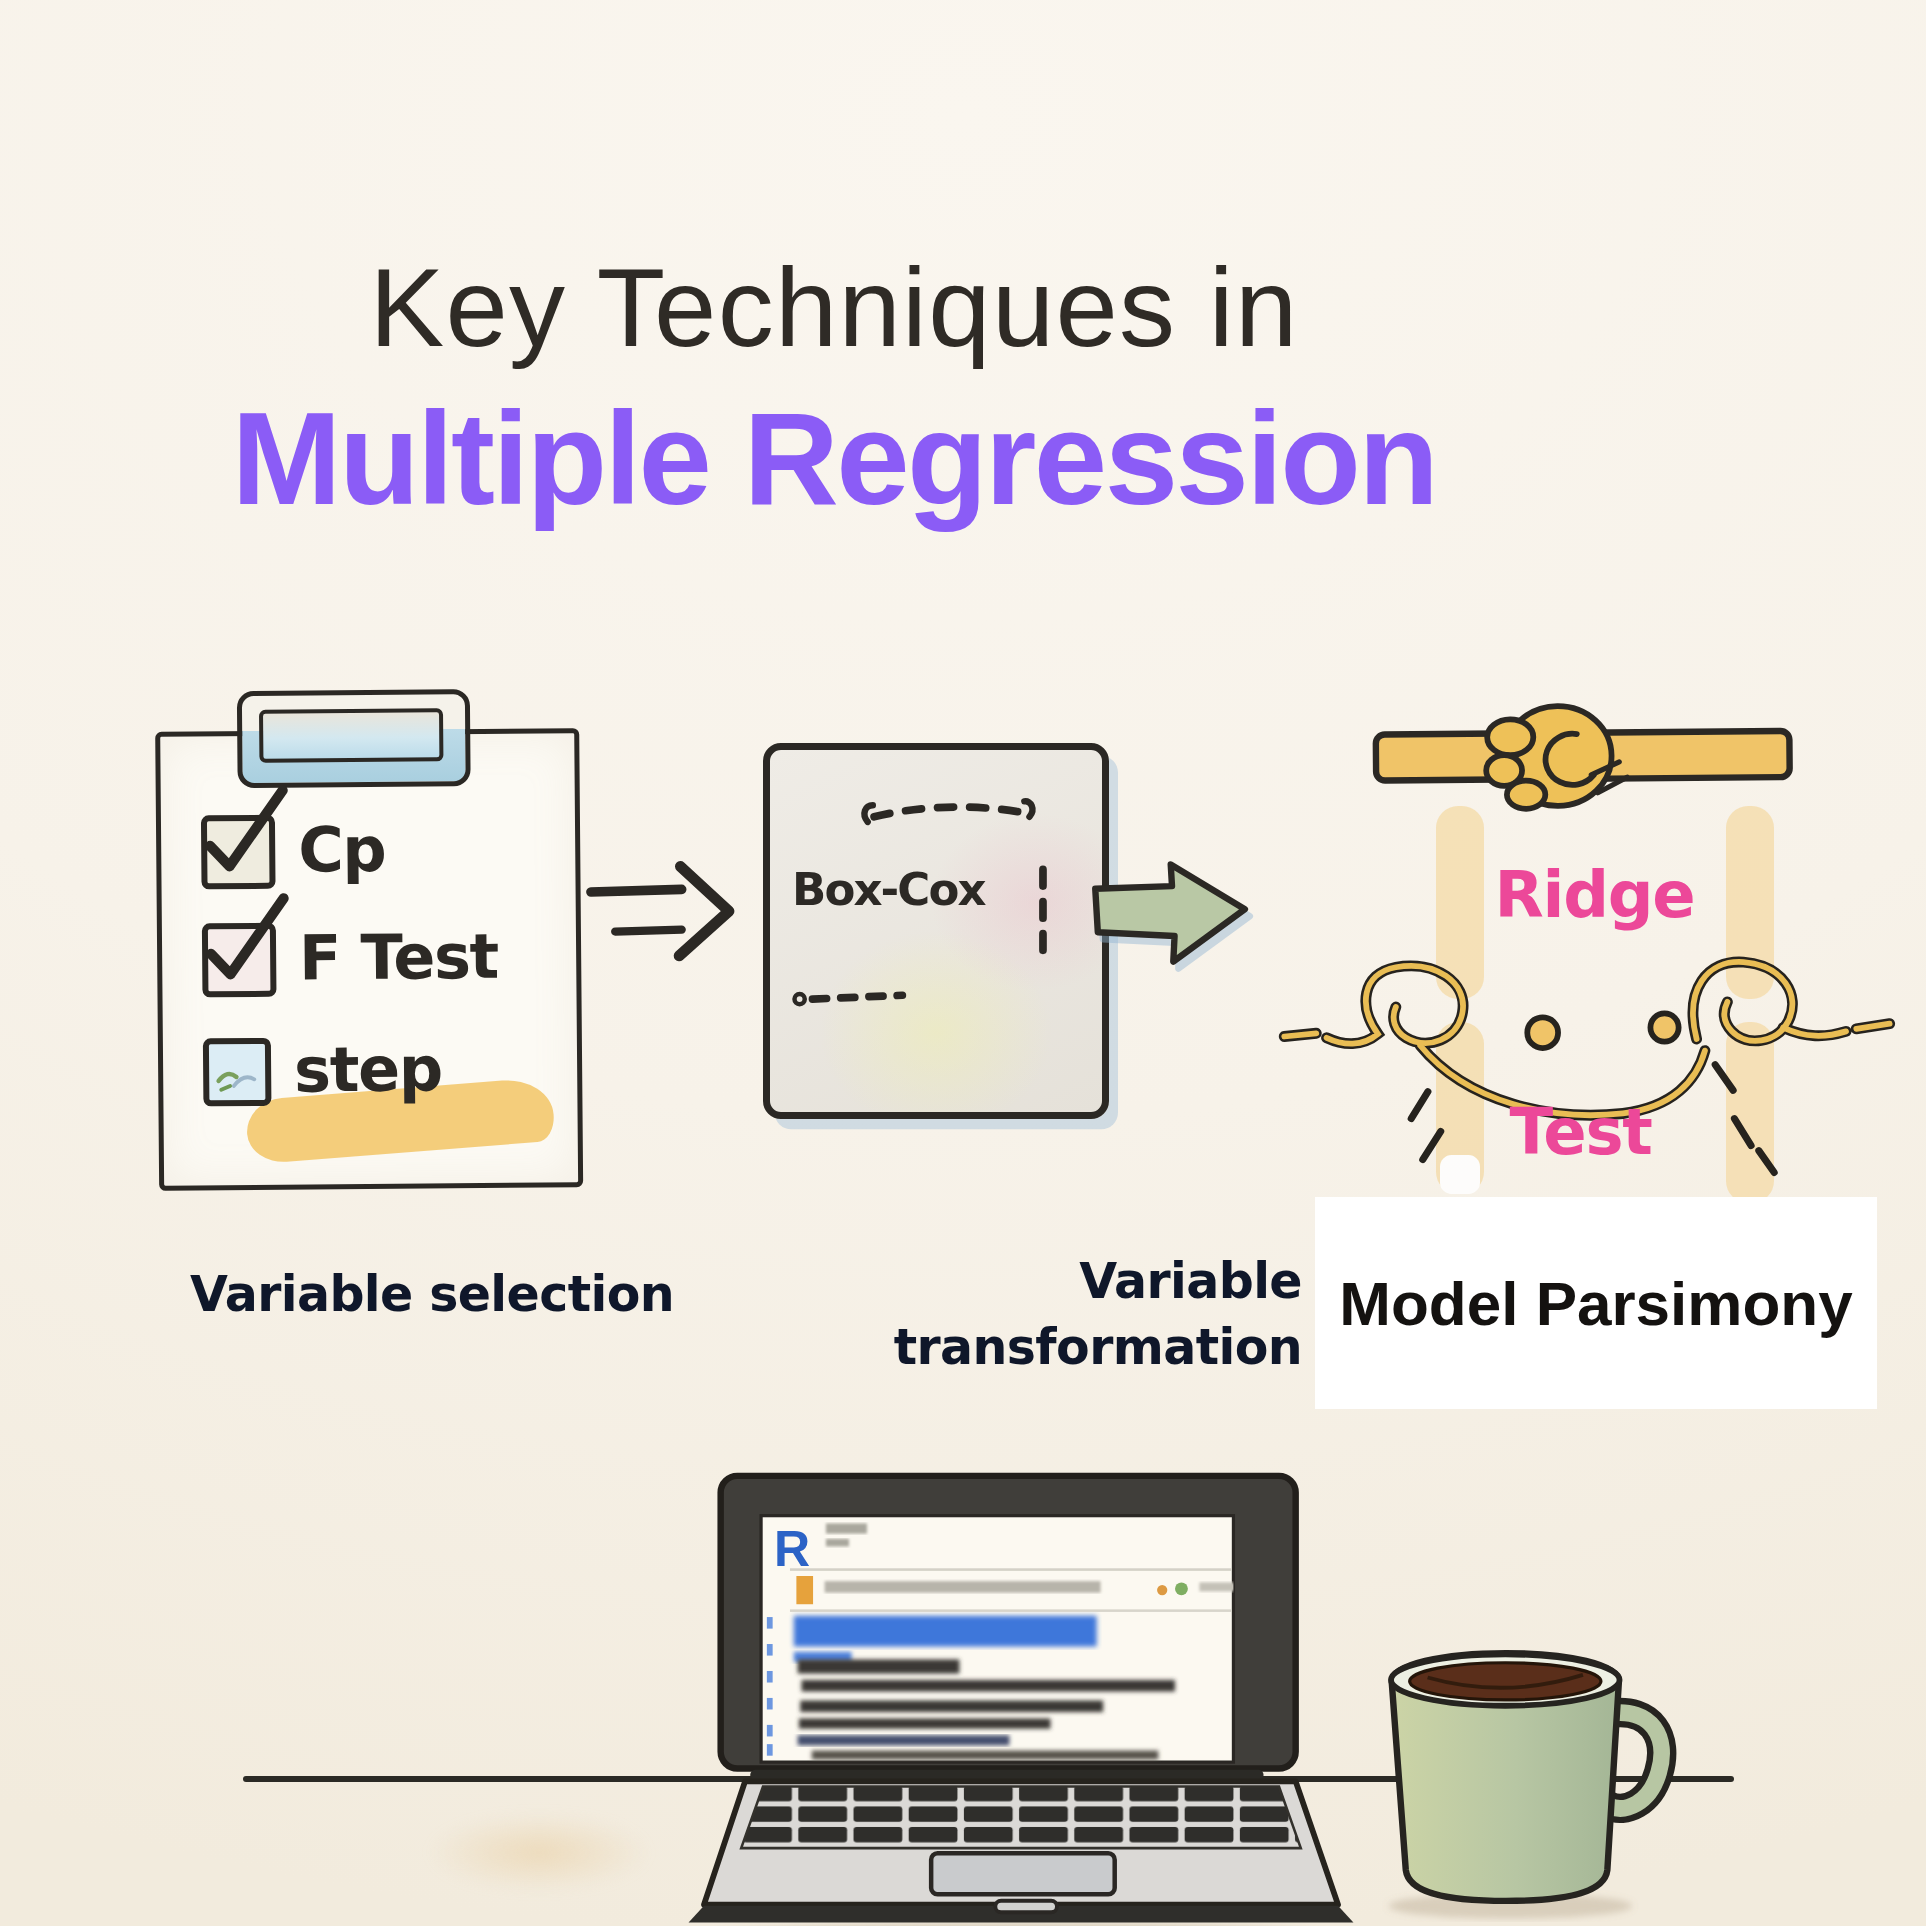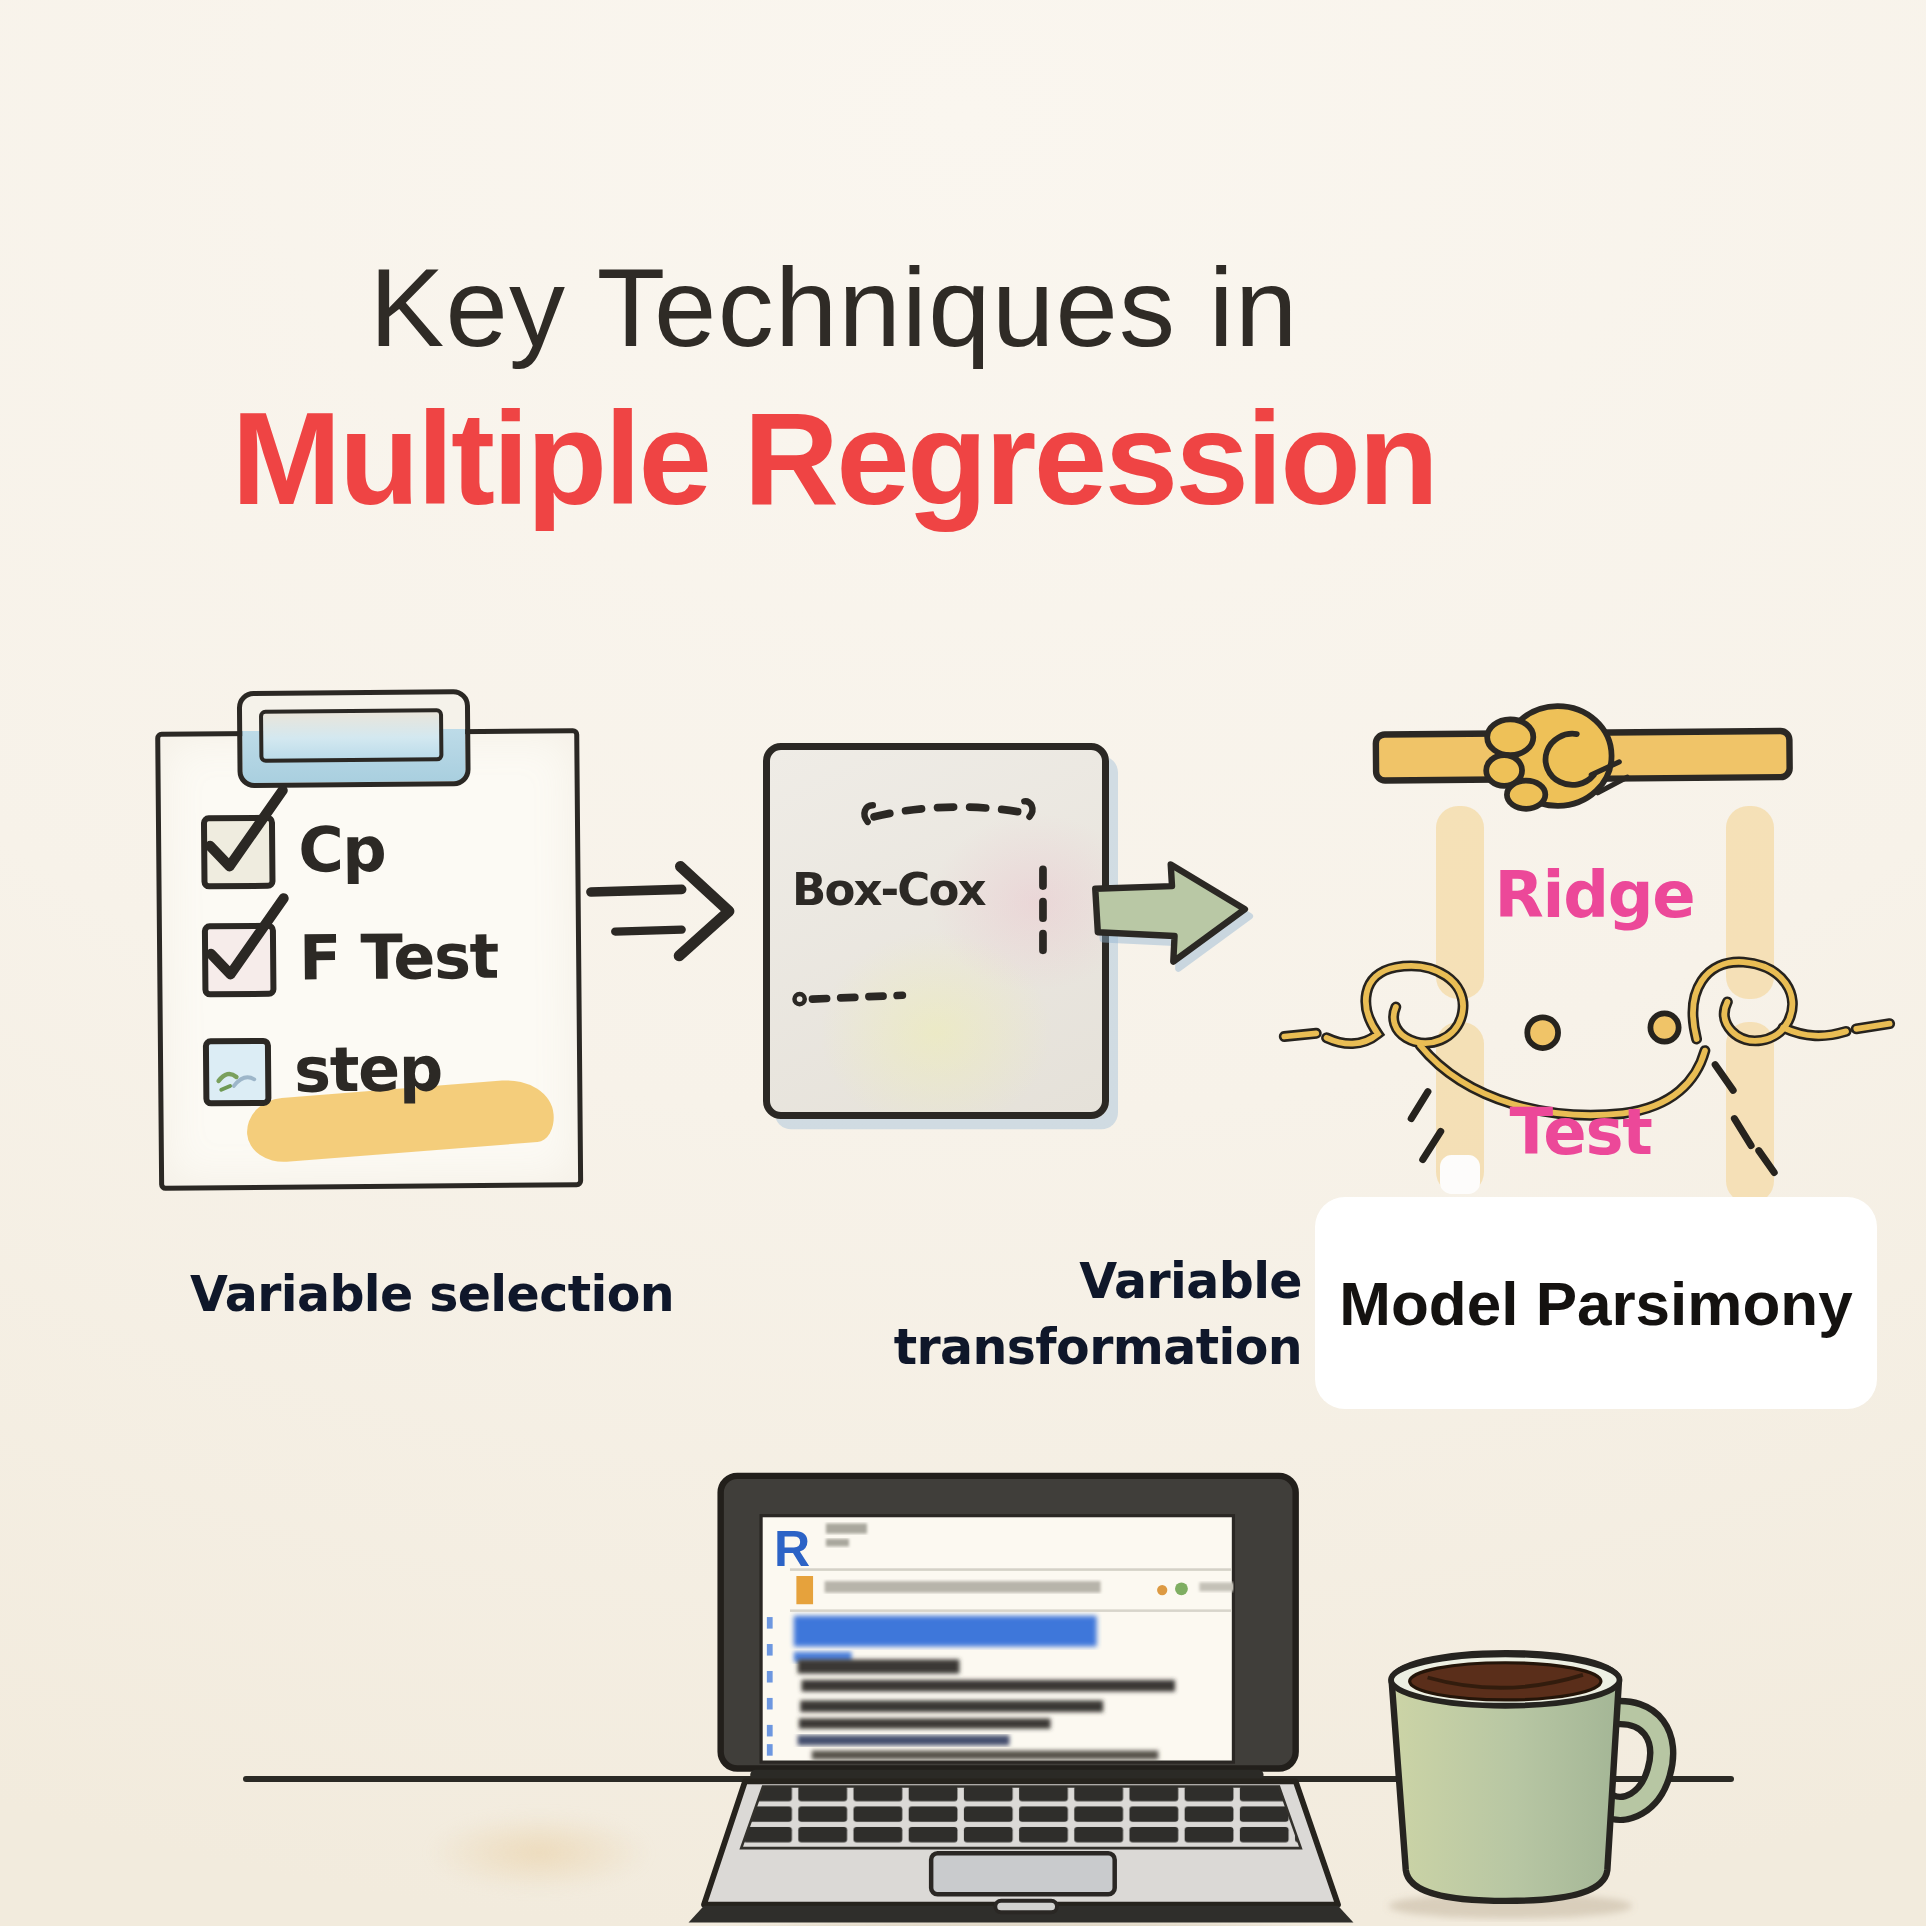--- a/index.html
+++ b/index.html
@@ -8,21 +8,21 @@
     font-family:"Liberation Sans",sans-serif;
     background:
       radial-gradient(130% 95% at 50% 6%, #faf6ef 0%, #f7f2e9 55%, #f2ebdd 100%);
     color:#2b2824;
   }
   .abs{position:absolute;}
 
   
   .title-line{left:0;width:1668px;text-align:center;white-space:nowrap;}
   .title1{top:243px;font-size:112px;font-weight:400;letter-spacing:1.3px;color:#2f2b26;}
-  .title2{top:383px;font-size:132px;font-weight:700;letter-spacing:-2.6px;color:#ef4444;}
+  .title2{top:383px;font-size:132px;font-weight:700;letter-spacing:-2.6px;color:#8b5cf6;}
 
   
   .clipboard{left:157px;top:690px;width:417px;height:498px;transform:rotate(-0.5deg);}
   .paper{left:0;top:40px;width:414px;height:449px;background:#fcfaf4;border:5.8px solid #2b2824;
          border-radius:6.4px;box-shadow:inset 0 0 45px rgba(190,170,140,.14);}
   .clip{left:82px;top:0;width:223px;height:87px;border:5.8px solid #2b2824;border-radius:16.7px;
         background:linear-gradient(180deg,#f5f2ea 0%,#f5f2ea 40%,#bddbe8 40%,#a9cfdf 100%);}
   .clip-inner{left:16.7px;top:14px;width:176px;height:45px;border:4.5px solid #2b2824;border-radius:6.4px;
         background:linear-gradient(180deg,#e9e5db 0%,#d3e8f0 55%,#bcdcea 100%);}
   .check-row{left:45px;display:flex;align-items:center;gap:23px;}
@@ -60,21 +60,21 @@
   
   .strip{width:48px;background:#f4ddae;opacity:.85;border-radius:22px;}
   .s1{left:1436px;top:806px;height:193px;} .s2{left:1726px;top:806px;height:193px;}
   .s3{left:1436px;top:1022px;height:172px;} .s4{left:1726px;top:1022px;height:181px;}
   .s3::after{content:'';position:absolute;left:3.9px;right:3.9px;bottom:0;height:39px;background:#fff;border-radius:11.6px;}
   .rope-label{font-family:"DejaVu Sans",sans-serif;font-weight:700;font-size:64px;letter-spacing:-1.3px;
               color:#ec4899;text-align:center;white-space:nowrap;}
   .ridge{left:1434px;top:858px;width:321px;}
   .lasso-t{left:1420px;top:1095px;width:321px;}
   .parsimony{left:1315px;top:1197px;width:562px;height:212px;background:#ffffff;
-             display:flex;align-items:center;justify-content:center;border-radius:30px;}
+             display:flex;align-items:center;justify-content:center;}
   .parsimony span{font-size:62px;font-weight:600;color:#141210;letter-spacing:0;white-space:nowrap;}
 
   
   .desk-line{left:243px;top:1776px;width:1491px;height:5.8px;background:#2b2a25;border-radius:3.9px;z-index:1;}
   .desk-smudge{left:385px;top:1798px;width:308px;height:109px;z-index:1;filter:blur(6.4px);
      background:radial-gradient(50% 50% at 50% 50%, rgba(232,205,160,.55), rgba(232,205,160,0) 72%);}
   .laptop{left:686px;top:1455px;width:670px;height:491px;z-index:2;}
   .mug{left:1366px;top:1612px;width:285px;height:312px;z-index:3;}
 
   svg{display:block;overflow:visible;}

